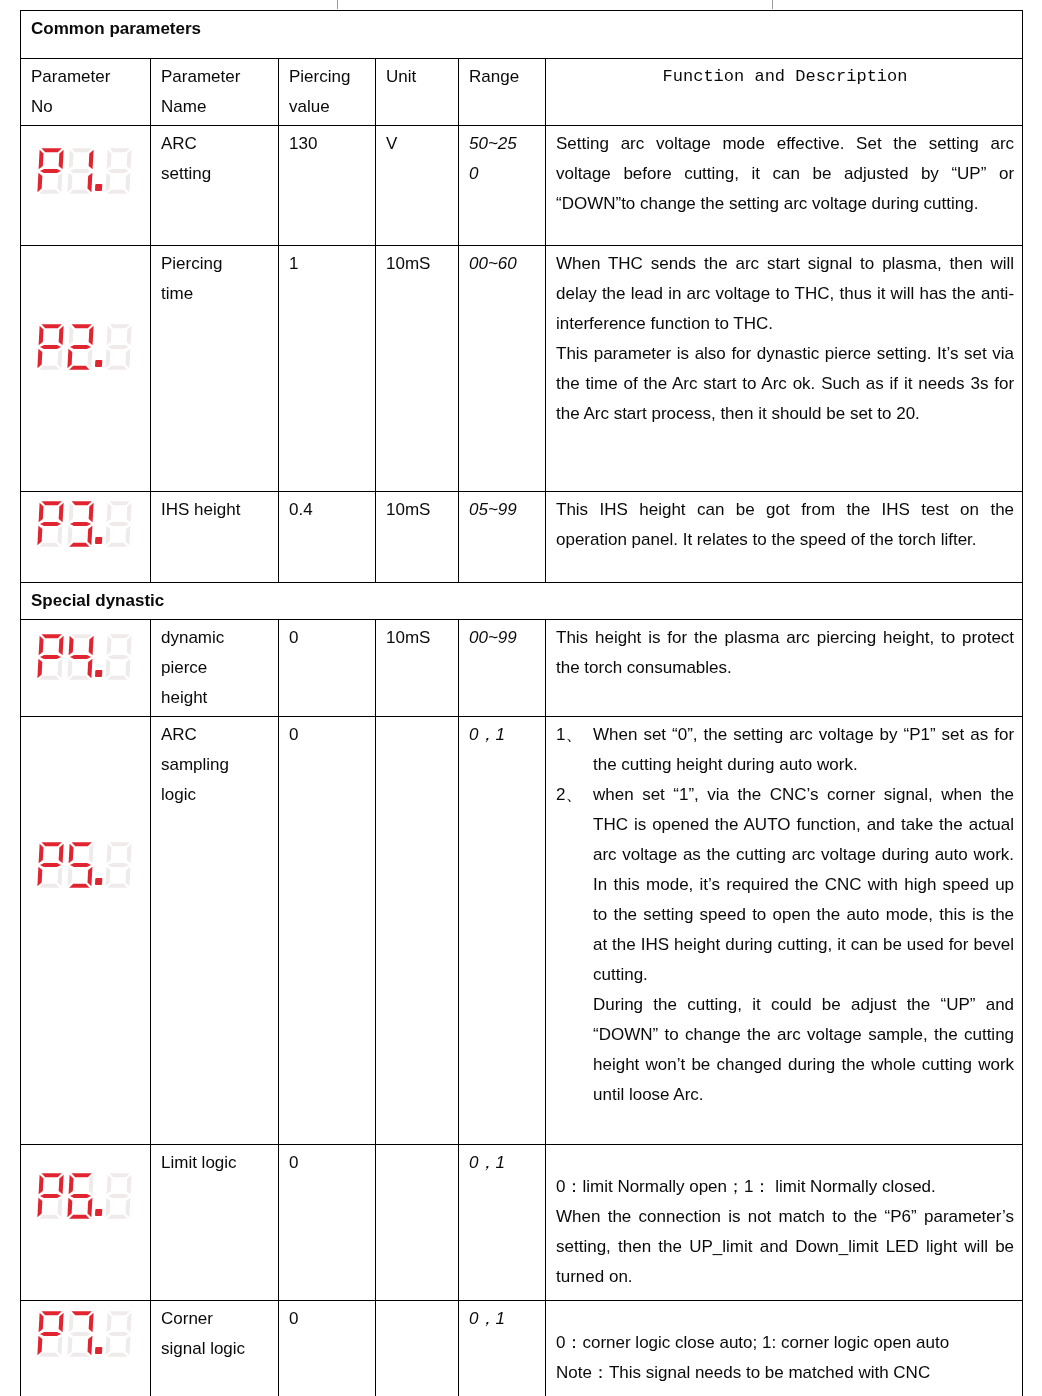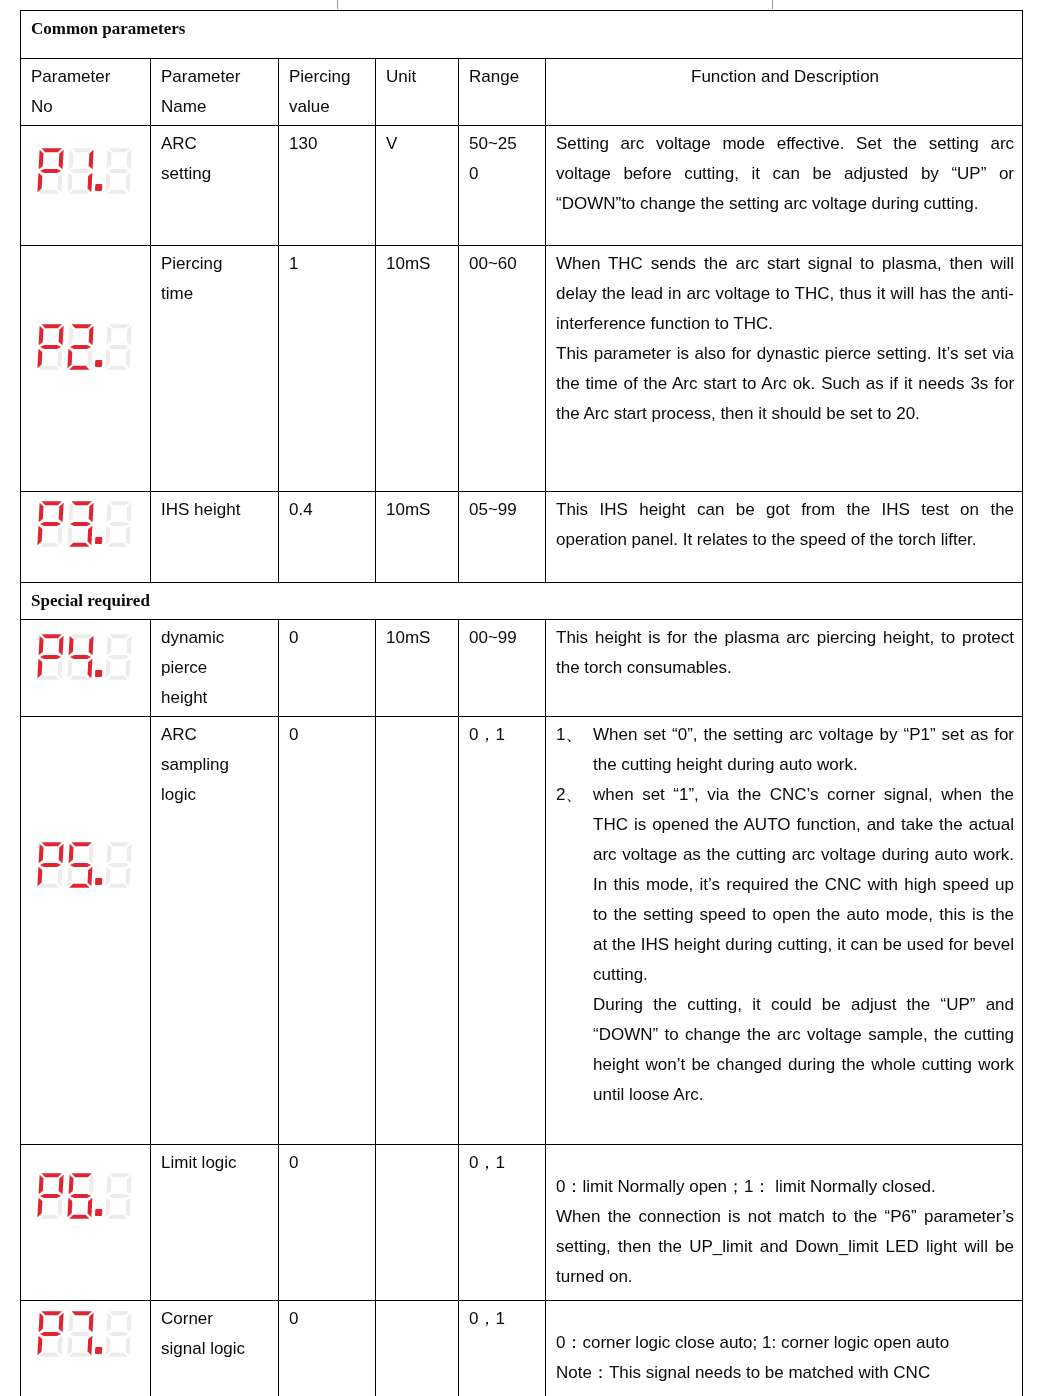--- a/index.html
+++ b/index.html
@@ -24,45 +24,45 @@
   }
   table.params td{
     border:1.5px solid #000;
     vertical-align:top;
     padding:3px 8px 3px 10px;
     font-size:17px;
     line-height:30px;
     box-sizing:border-box;
     overflow:hidden;
   }
-  td.section-cell{font-weight:bold;padding-top:5px;font-family:Liberation Serif, serif;}
+  td.section-cell{font-weight:bold;padding-top:5px;}
   tr.sec-common{height:48px;}
   tr.sec-special{height:30px;}
   tr.header-row{height:62px;padding-left:27px;}
   tr.header-row td{font-weight:normal;}
-  td.th-center{text-align:center;}
+  td.th-center{text-align:center;font-family:Liberation Mono, monospace;}
 
   tr.r-p1{height:120px;}
   tr.r-p2{height:246px;padding-left:20px;}
   tr.r-p3{height:91px;}
   tr.r-p4{height:93px;}
   tr.r-p5{height:428px;}
   tr.r-p6{height:156px;padding-left:43px;}
   tr.r-p7{height:98px;}
 
   td.desc-cell{padding-left:11px;padding-right:9px;}
   td.desc-cell p{margin:0;text-align:justify;}
   td.desc-cell p.bold{font-weight:normal;margin-top:24px;}
   td.desc-cell p.hang{padding-left:76px;text-indent:-76px;}
   td.desc-cell .li{display:flex;}
   td.desc-cell .li .num{flex:0 0 37px;width:37px;}
   td.desc-cell .li p{flex:1;}
   td.desc-cell p.cont{margin-left:37px;}
 
-  td.range-cell{word-break:break-all;}
+  td.range-cell{word-break:break-all;font-style:italic;}
 
   
   .seg-display{
     display:flex;align-items:flex-start;
     margin-left:6px;
     transform:skewX(-3deg);
     width:100px;
   }
   .seg-display svg{display:block;margin-right:3px;}
   .seg-dp{width:7px;height:7px;border-radius:1px;margin:37px 2px 0 -1px;flex:0 0 auto;}
@@ -255,21 +255,21 @@
           <td>0.4</td>
           <td>10mS</td>
           <td class="range-cell">
             <div>05~99</div>
           </td>
           <td class="desc-cell">
             <p>This IHS height can be got from the IHS test on the operation panel. It relates to the speed of the torch lifter.</p>
           </td>
         </tr>
         <tr class="sec-special">
-          <td class="section-cell" colspan="6">Special required</td>
+          <td class="section-cell" colspan="6">Special dynastic</td>
         </tr>
         <tr class="r-p4">
           <td>
             <div class="seg-display">
               <svg viewBox="0 0 22 40" width="27" height="48" aria-hidden="true">
                 <polygon points="2.5,1 19.5,1 16.2,4.4 5.8,4.4" fill="#e02530"></polygon>
                 <polygon points="21,2.2 21,18.6 17.6,15.9 17.6,5.4" fill="#e02530"></polygon>
                 <polygon points="21,21.4 21,37.8 17.6,34.6 17.6,24.1" fill="#f0ebeb"></polygon>
                 <polygon points="2.5,39 5.8,35.6 16.2,35.6 19.5,39" fill="#f0ebeb"></polygon>
                 <polygon points="1,21.4 4.4,24.1 4.4,34.6 1,37.8" fill="#e02530"></polygon>

